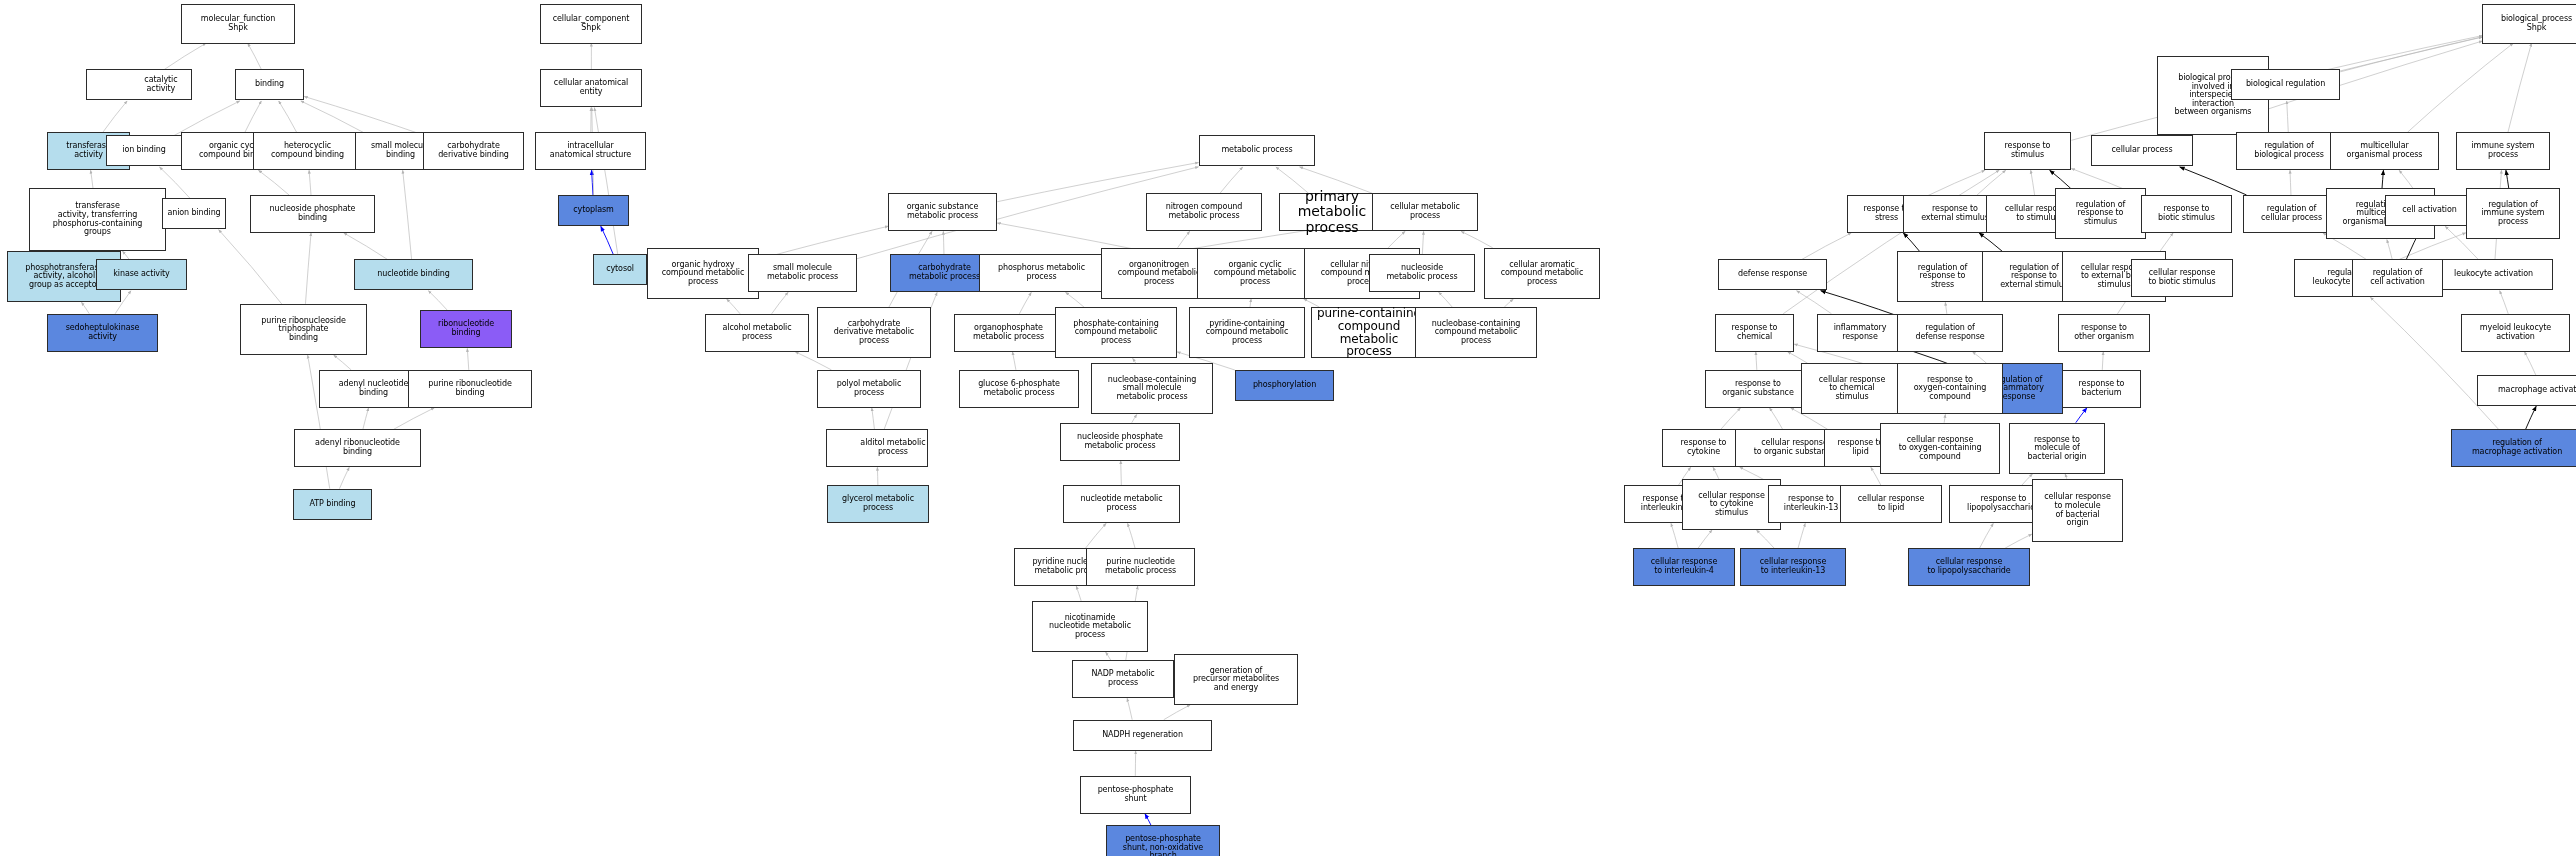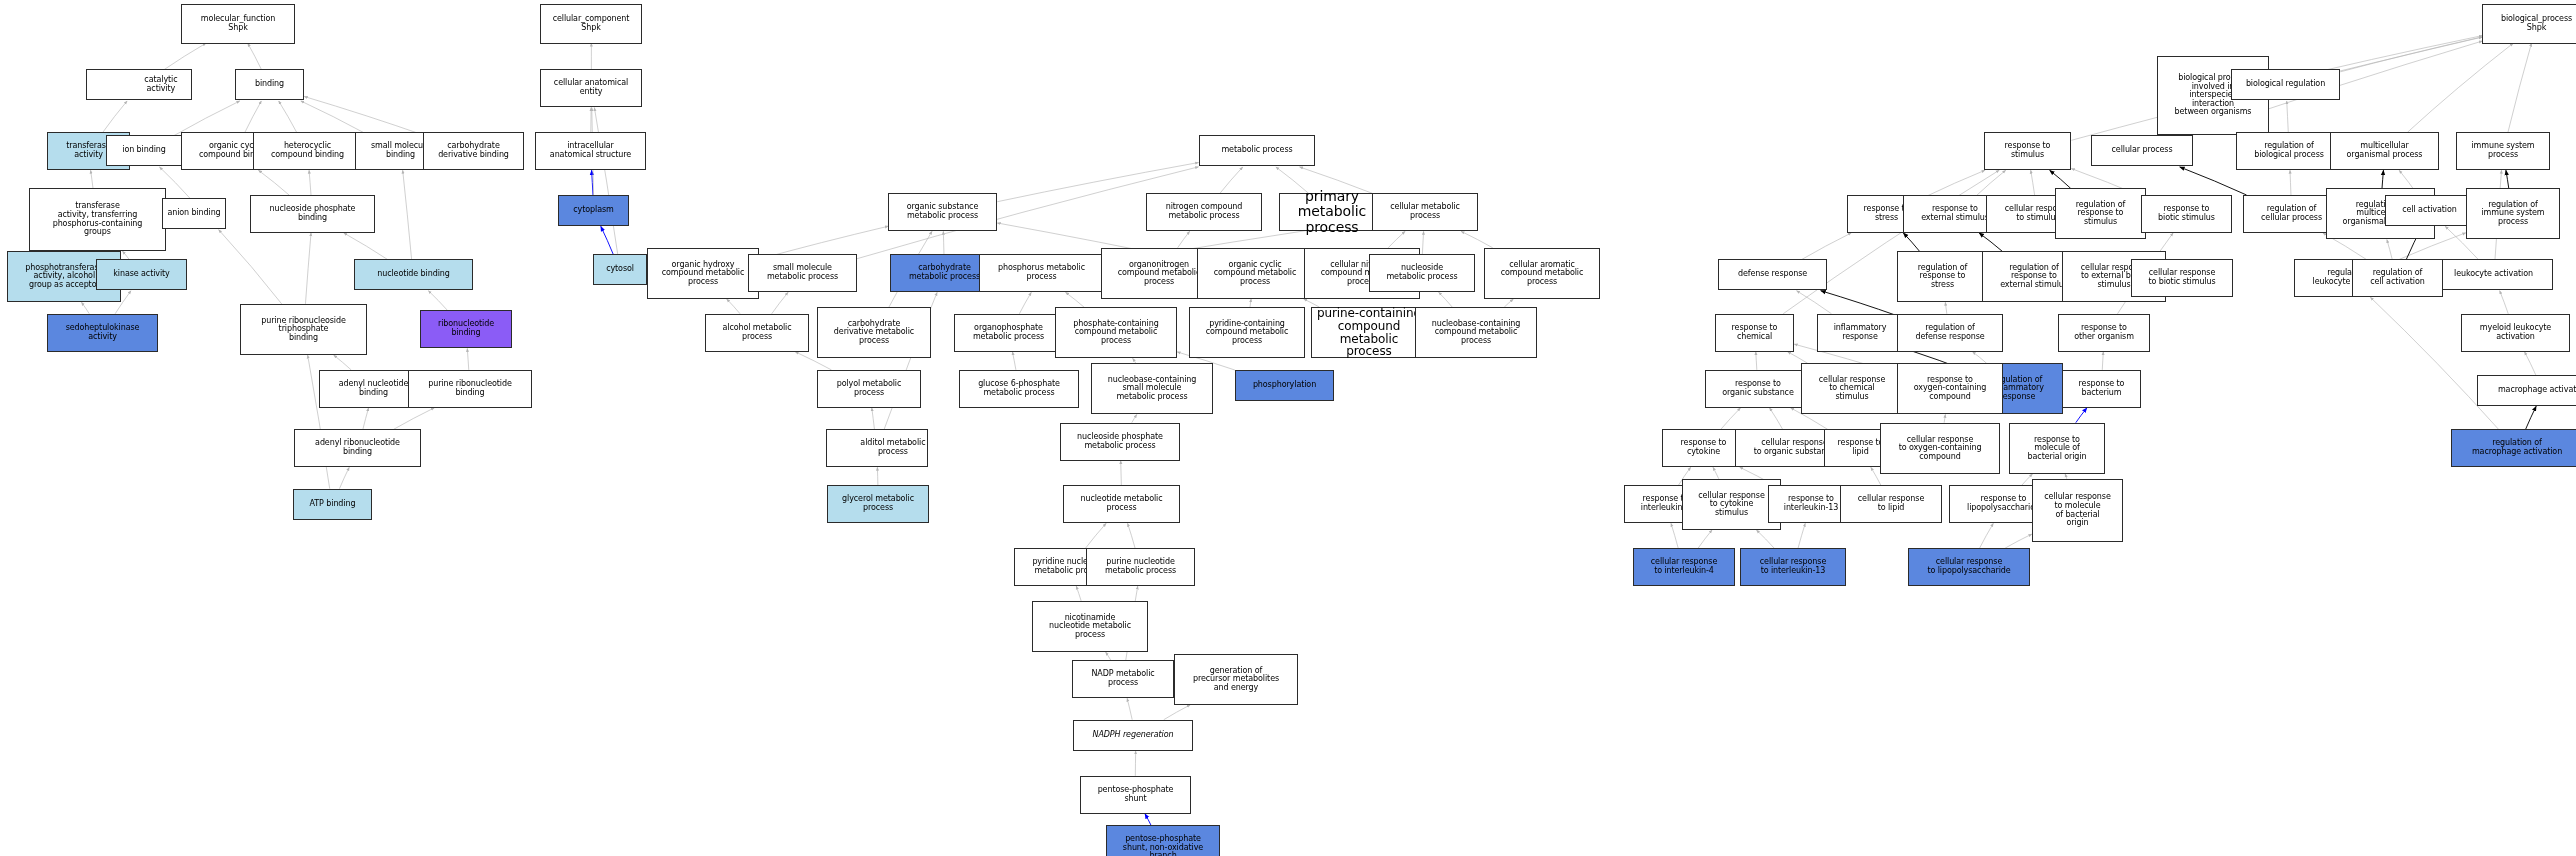--- a/index.html
+++ b/index.html
@@ -300,21 +300,21 @@
       <div class="node" style="left: 1086px; top: 548px; width: 109px; height: 38px; background: rgb(255, 255, 255); border-color: rgb(43, 43, 43); font-size: 8px;">purine nucleotide
 metabolic process</div>
       <div class="node" style="left: 1032px; top: 601px; width: 116px; height: 51px; background: rgb(255, 255, 255); border-color: rgb(43, 43, 43); font-size: 8px;">nicotinamide
 nucleotide metabolic
 process</div>
       <div class="node" style="left: 1072px; top: 660px; width: 102px; height: 38px; background: rgb(255, 255, 255); border-color: rgb(43, 43, 43); font-size: 8px;">NADP metabolic
 process</div>
       <div class="node" style="left: 1174px; top: 654px; width: 124px; height: 51px; background: rgb(255, 255, 255); border-color: rgb(43, 43, 43); font-size: 8px;">generation of
 precursor metabolites
 and energy</div>
-      <div class="node" style="left: 1073px; top: 720px; width: 120px; height: 31px; background: rgb(255, 255, 255); border-color: rgb(43, 43, 43); font-size: 8px; font-style: italic;">NADPH regeneration</div>
+      <div class="node" style="left: 1073px; top: 720px; width: 139px; height: 31px; background: rgb(255, 255, 255); border-color: rgb(43, 43, 43); font-size: 8px;">NADPH regeneration</div>
       <div class="node" style="left: 1080px; top: 776px; width: 111px; height: 38px; background: rgb(255, 255, 255); border-color: rgb(43, 43, 43); font-size: 8px;">pentose-phosphate
 shunt</div>
       <div class="node" style="left: 1106px; top: 825px; width: 114px; height: 46px; background: rgb(91, 135, 223); border-color: rgb(43, 43, 43); font-size: 8px;">pentose-phosphate
 shunt, non-oxidative
 branch</div>
       <div class="node" style="left: 2482px; top: 3.5px; width: 109px; height: 40px; background: rgb(255, 255, 255); border-color: rgb(43, 43, 43); font-size: 8px;">biological_process
 Shpk</div>
       <div class="node" style="left: 2157px; top: 56px; width: 112px; height: 79px; background: rgb(255, 255, 255); border-color: rgb(43, 43, 43); font-size: 8px;">biological process
 involved in
 interspecies

